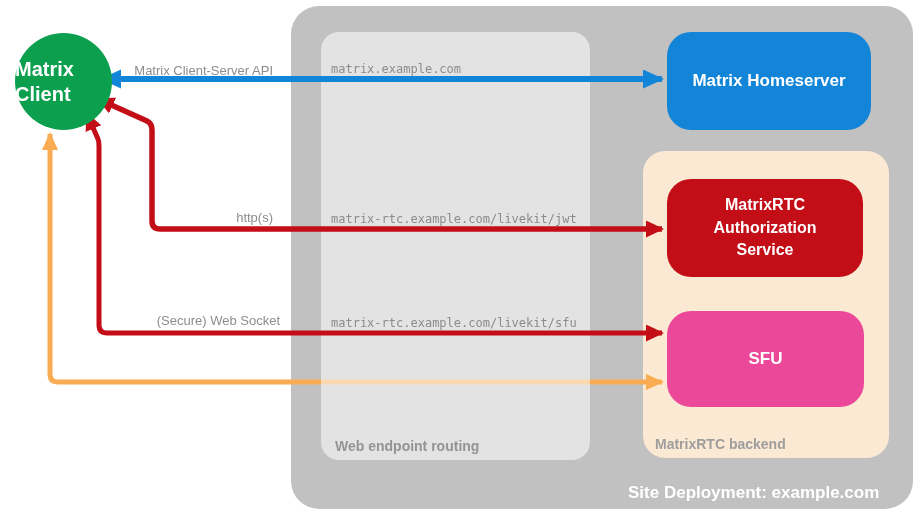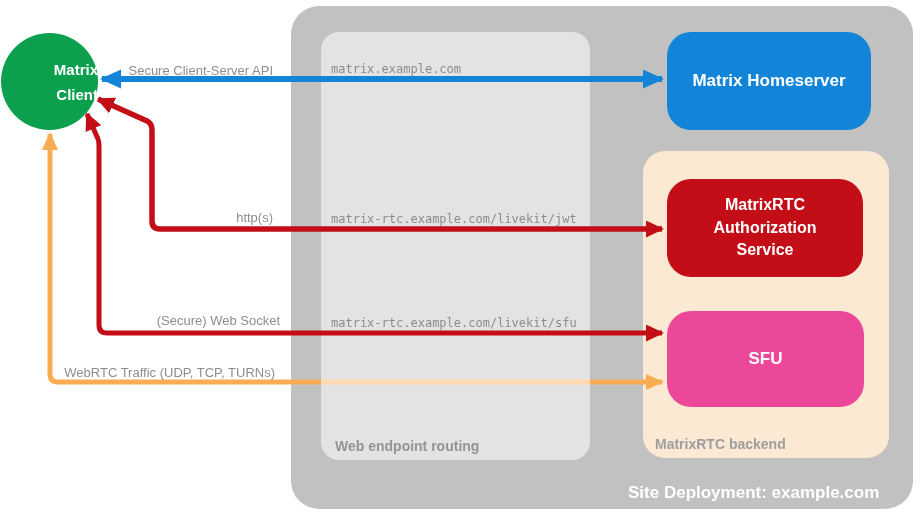--- a/index.html
+++ b/index.html
@@ -23,23 +23,23 @@
   }
   
   .node{
     position:absolute;display:flex;align-items:center;justify-content:center;
     color:#fff;font-weight:bold;text-align:center;border-radius:24px;
   }
   .homeserver{left:667px;top:32px;width:204px;height:98px;background:#1385d8;font-size:17px;}
   .auth{left:667px;top:179px;width:196px;height:98px;background:#c30d17;font-size:16px;line-height:1.4;padding:0 24px;box-sizing:border-box;}
   .sfu{left:667px;top:311px;width:197px;height:96px;background:#ec4899;font-size:17px;}
   .client{
-    position:absolute;left:1px;top:33px;width:97px;height:97px;border-radius:50%;
-    background:#0ca04e;color:#fff;font-weight:bold;font-size:15px;line-height:25px;
-    display:flex;flex-direction:column;align-items:flex-end;justify-content:center;text-align:center;
+    position:absolute;left:15px;top:33px;width:97px;height:97px;border-radius:50%;
+    background:#0ca04e;color:#fff;font-weight:bold;font-size:20px;line-height:25px;
+    display:flex;flex-direction:column;align-items:flex-start;justify-content:center;text-align:center;
   }
   
   .arrow-layer{position:absolute;left:0;top:0;width:921px;height:524px;pointer-events:none;}
   .under{z-index:1;}
   .routing{z-index:2;}
   .over{z-index:3;}
   
   .lbl{position:absolute;z-index:4;}
   .arrow-label{font-size:13px;color:#8d8d8d;text-align:right;line-height:13px;}
   .endpoint{font-family:"DejaVu Sans Mono","Liberation Mono",monospace;font-size:12px;line-height:13px;color:#8c8c8c;white-space:nowrap;}
@@ -99,22 +99,21 @@
 
   <div class="client" style="z-index:4;">
     <span>Matrix</span>
     <span>Client</span>
   </div>
 
   <div class="lbl endpoint ep1">matrix.example.com</div>
   <div class="lbl endpoint ep2">matrix-rtc.example.com/livekit/jwt</div>
   <div class="lbl endpoint ep3">matrix-rtc.example.com/livekit/sfu</div>
 
-  <div class="lbl arrow-label al-api">Secure Client-Server API</div>
+  <div class="lbl arrow-label al-api">Matrix Client-Server API</div>
   <div class="lbl arrow-label al-https">http(s)</div>
   <div class="lbl arrow-label al-ws">(Secure) Web Socket</div>
-  <div class="lbl arrow-label al-webrtc">WebRTC Traffic (UDP, TCP, TURNs)</div>
 
   <div class="lbl container-label routing-label">Web endpoint routing</div>
   <div class="lbl container-label backend-label">MatrixRTC backend</div>
   <div class="lbl site-label">Site Deployment: example.com</div>
 
 </div>
 
 </body></html>

